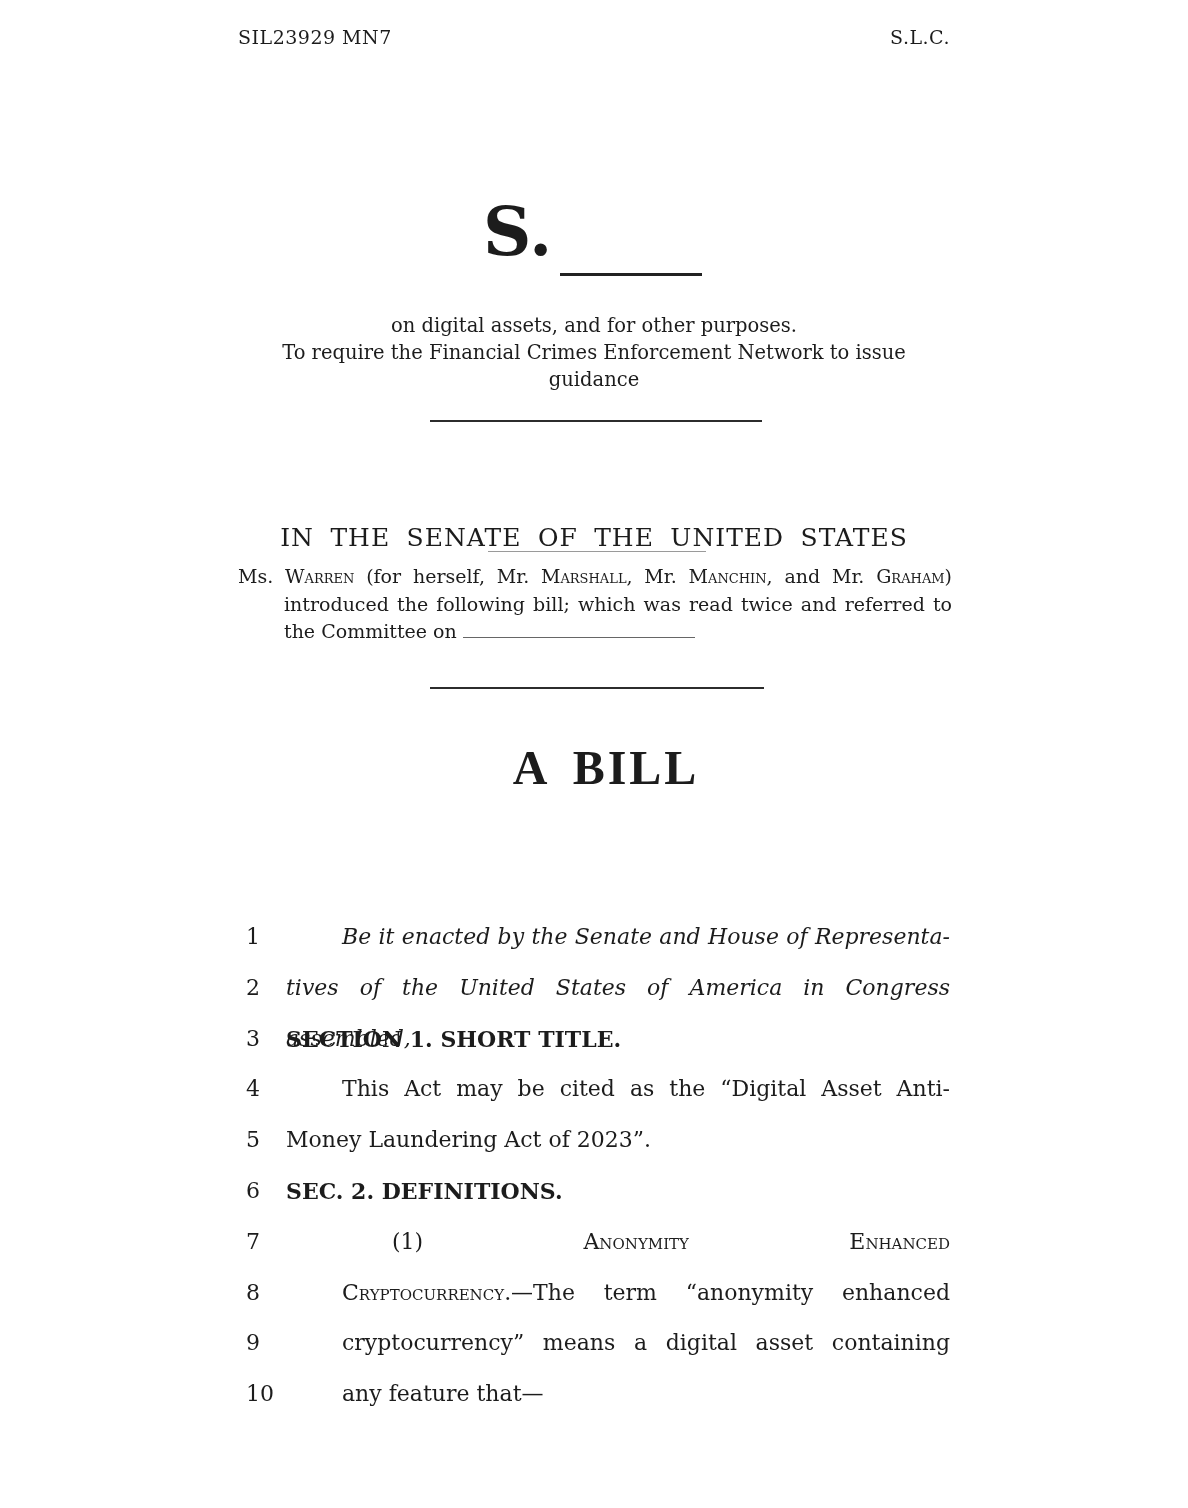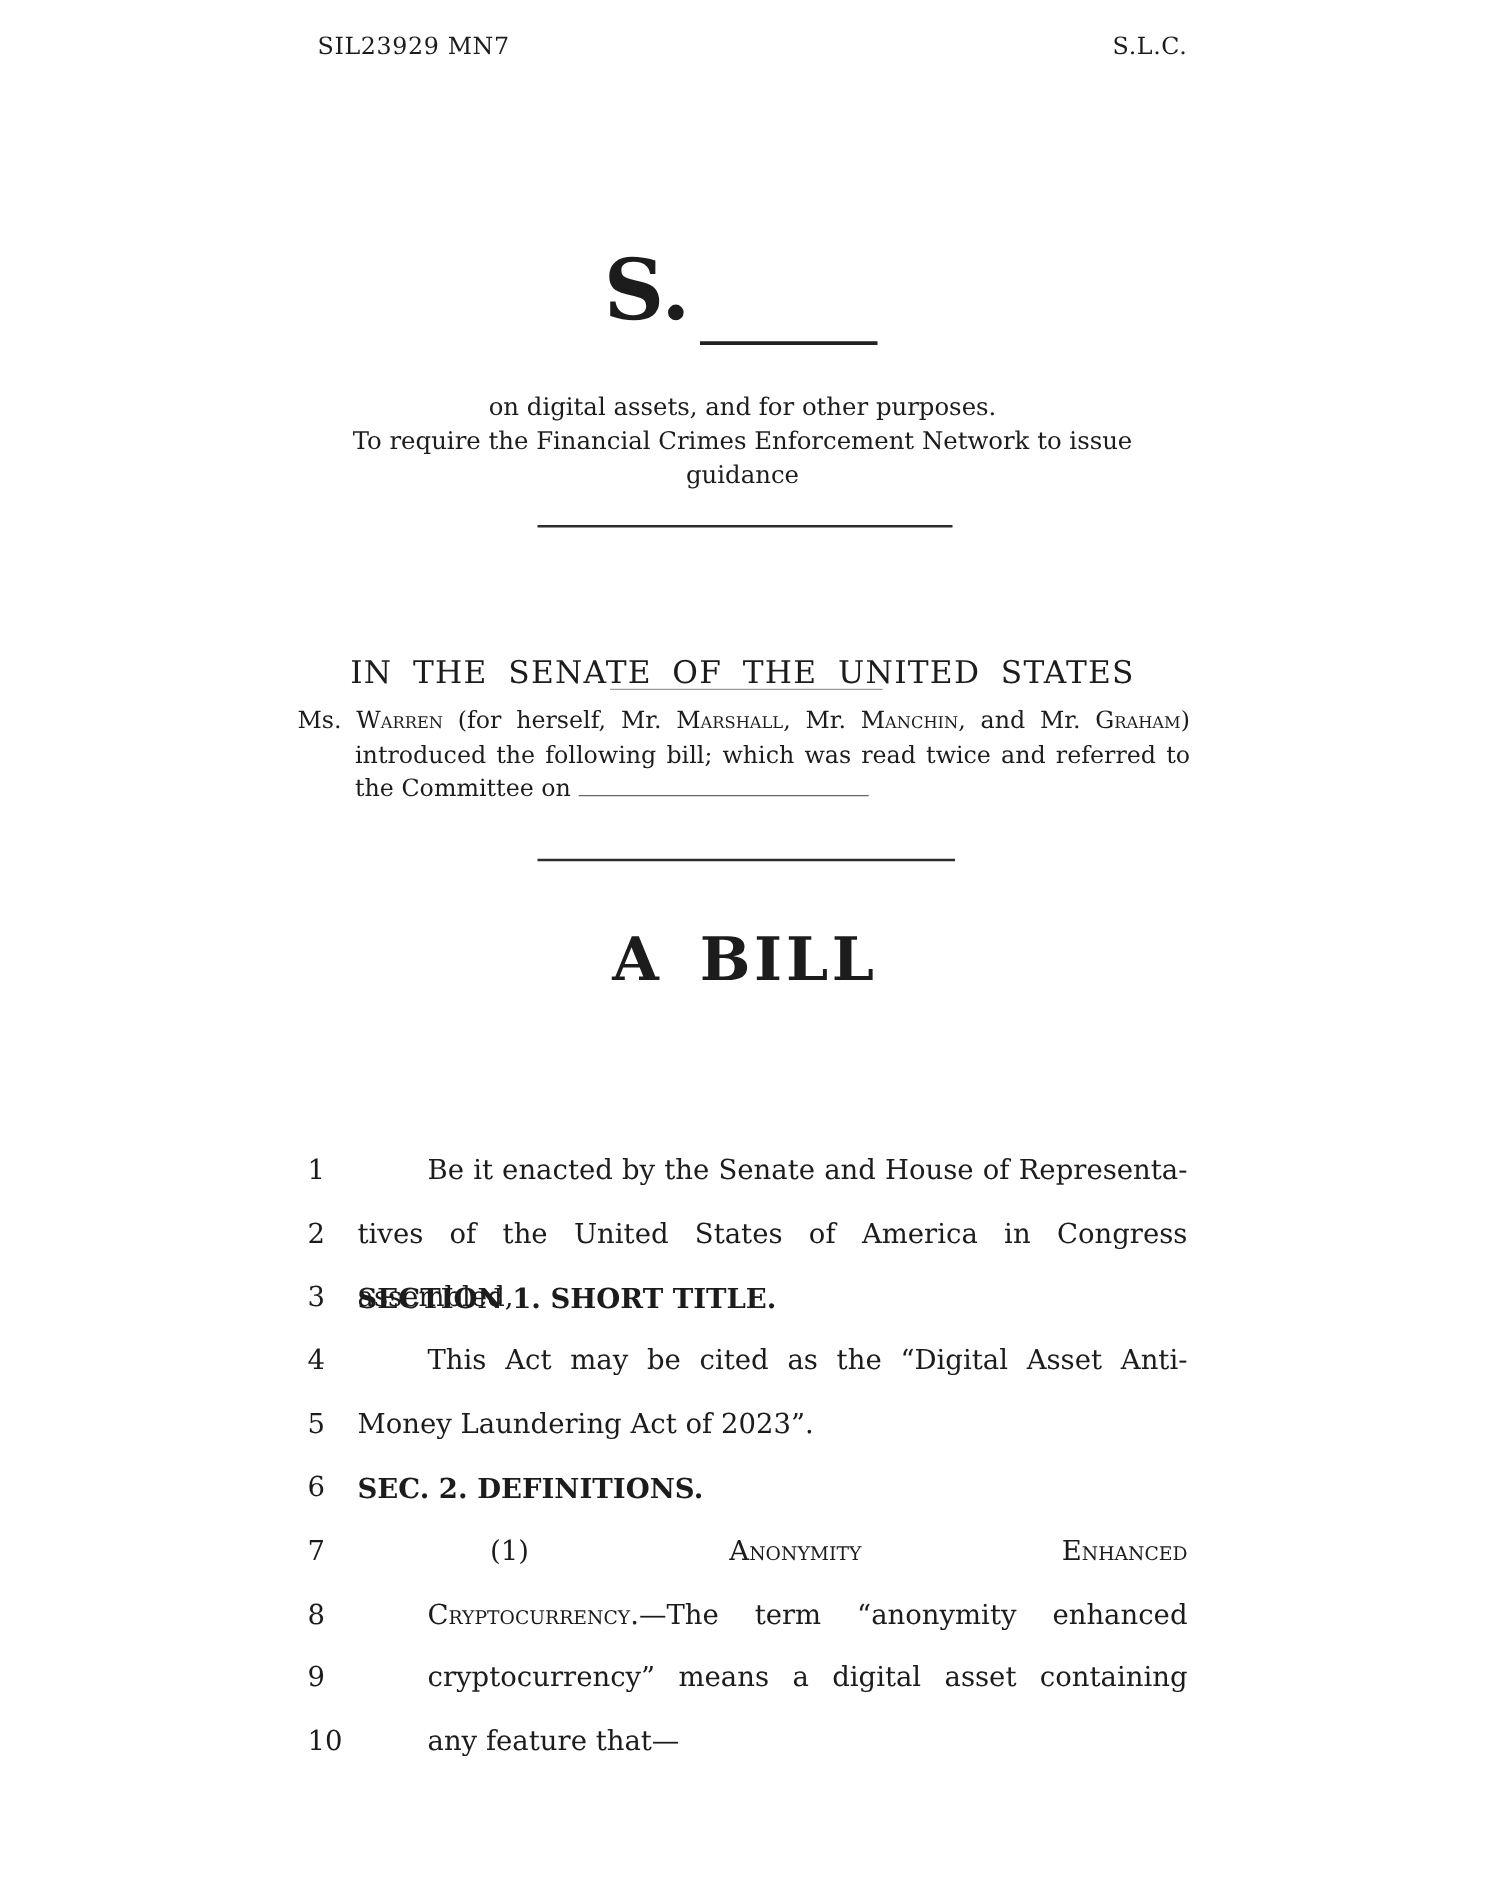--- a/index.html
+++ b/index.html
@@ -1,20 +1,20 @@
 <!DOCTYPE html>
 <html><head>
 <meta charset="utf-8">
 <style>
   html,body{margin:0;padding:0;background:#ffffff;}
   body{width:1188px;height:1508px;font-family:"DejaVu Serif",serif;color:#1c1c1c;}
   .page{position:relative;width:1188px;height:1508px;background:#fff;overflow:hidden;}
 
   
-  .hdr-left{position:absolute;left:254px;top:26px;font-size:19px;letter-spacing:.5px;}
+  .hdr-left{position:absolute;left:238px;top:26px;font-size:19px;letter-spacing:.5px;}
   .hdr-right{position:absolute;right:238px;top:26px;font-size:19px;letter-spacing:.5px;}
 
   
   .congress-block{position:absolute;left:236px;top:206px;width:204px;text-align:center;}
   .congress-line{font-variant:small-caps;font-size:21.5px;line-height:25px;letter-spacing:.5px;}
   .session-line{font-variant:small-caps;font-size:19px;line-height:22px;letter-spacing:.5px;}
   .bill-letter{position:absolute;left:483px;top:198px;font-size:67px;font-weight:bold;line-height:1;}
   .bill-number-blank{position:absolute;left:560px;top:273px;width:142px;border-top:3px solid #222;}
 
   .caption-purpose{position:absolute;left:238px;top:312px;width:712px;text-align:center;font-size:19.5px;line-height:27px;}
@@ -23,26 +23,26 @@
   .rule1{left:430px;top:420px;width:332px;}
   .rule2{left:430px;top:687px;width:334px;}
   .rule-light{position:absolute;left:488px;top:551px;width:218px;border-top:1.5px solid #9a9a9a;}
 
   .senate-heading{position:absolute;left:238px;top:479px;width:712px;text-align:center;
     font-size:25px;letter-spacing:1px;word-spacing:.3em;margin-top:44px;}
 
   .sponsor{position:absolute;left:238px;top:563px;width:714px;font-size:19px;line-height:27.5px;
     text-align:justify;padding-left:46px;text-indent:-46px;box-sizing:border-box;}
   .seg-sc{font-variant:small-caps;margin-top:33px;}
-  .seg-i{}
+  .seg-i{font-style:italic;}
   .seg-b{font-weight:bold;}
   .fill-blank{display:inline-block;width:232px;height:1px;border-bottom:1.5px solid #666;text-indent:0;}
 
-  .bill-title{position:absolute;left:240px;top:740px;width:712px;text-align:center;
-    font-size:48px;font-weight:bold;letter-spacing:3px;word-spacing:10px;}
+  .bill-title{position:absolute;left:250px;top:740px;width:712px;text-align:center;
+    font-size:48px;font-weight:bold;letter-spacing:3px;word-spacing:10px;font-family:Liberation Serif, serif;}
   .bill-purpose{position:absolute;left:238px;top:814px;width:712px;text-align:center;
     font-size:23px;line-height:35.5px;word-spacing:.08em;}
 
   
   .bill-body{position:absolute;left:240px;top:912px;width:710px;font-size:22px;}
   .bline{position:relative;height:50.8px;line-height:50.8px;}
   .lnum{position:absolute;left:6px;top:0;}
   .ltext{margin-left:46px;text-align:left;}
   .ltext.jlast{text-align:justify;text-align-last:justify;}
   .ind0{padding-left:0;}

